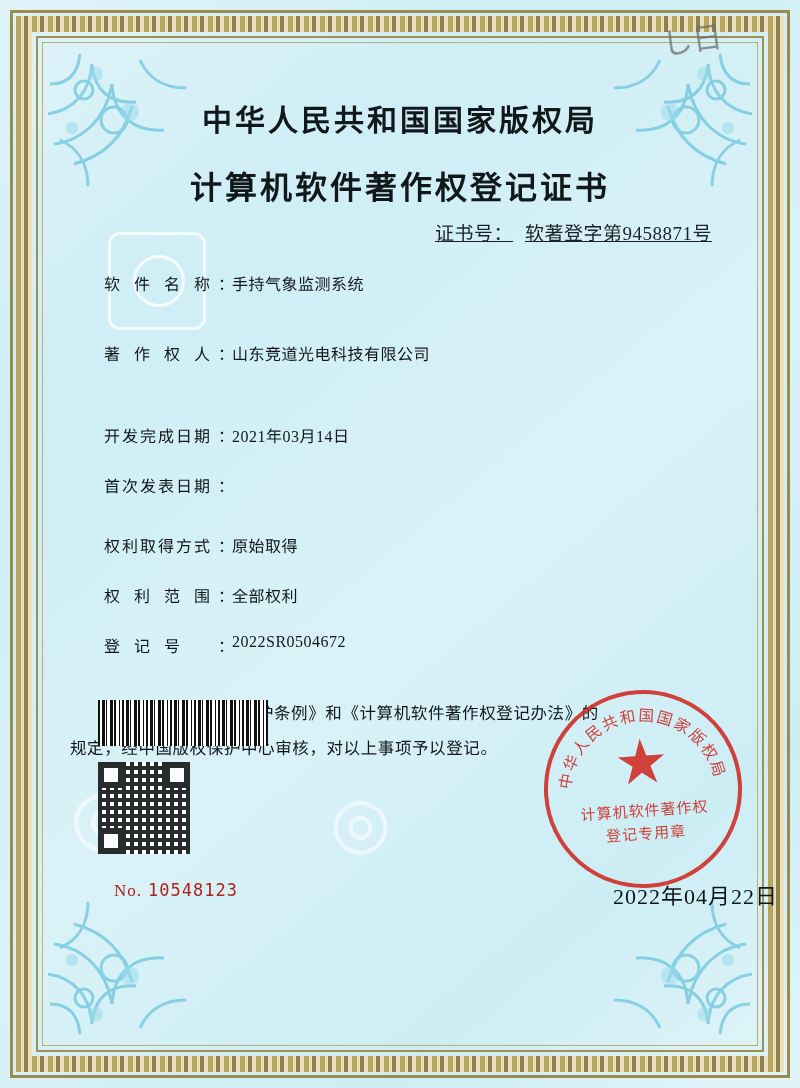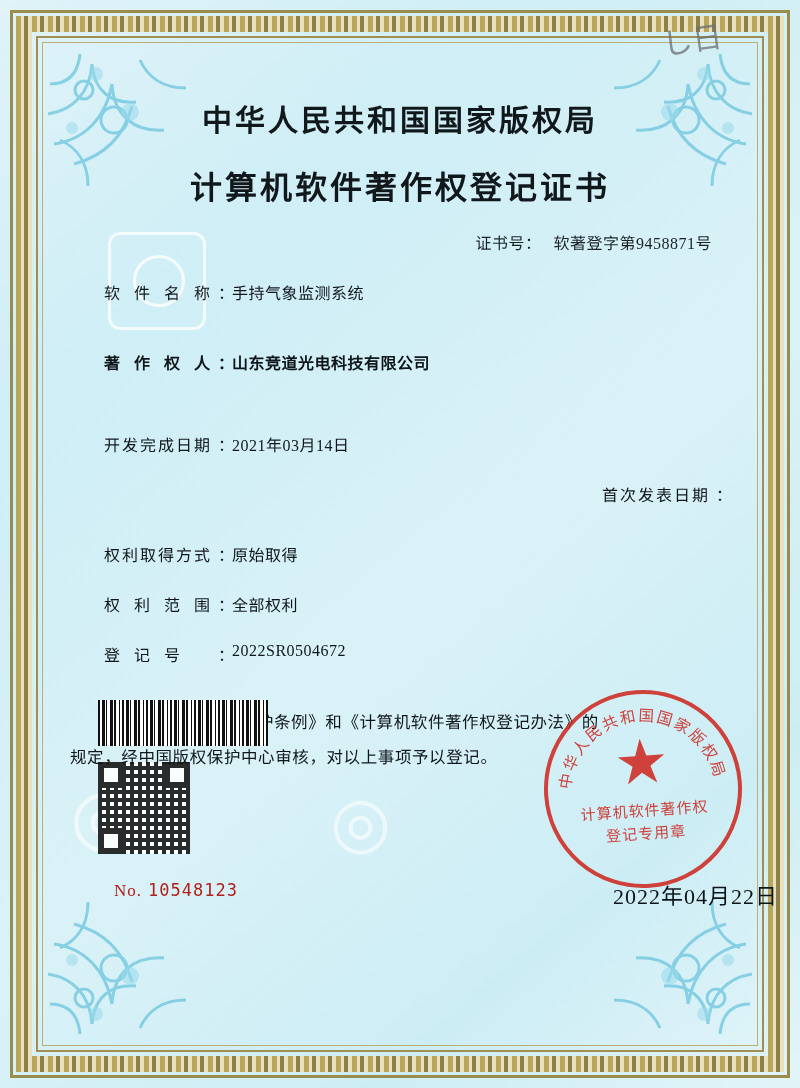--- a/index.html
+++ b/index.html
@@ -103,36 +103,36 @@
     text-align: center;
     font-size: 32px;
     letter-spacing: 3px;
     color: #11181c;
     font-weight: bold;
     margin-top: 22px;
     font-family: "DejaVu Serif", "Liberation Serif", serif;
   }
 
   .cert-no {
-    margin-top: 22px;
+    margin-top: 10px;
     text-align: right;
     padding-right: 18px;
-    font-size: 16px;
+    font-size: 19px;
     color: #1a2226;
     letter-spacing: .5px;
+    text-decoration: underline;
   }
   .cert-no .lab { margin-right: 12px; }
 
   .field {
     display: flex;
     align-items: flex-start;
     margin-top: 18px;
     font-size: 16px;
     color: #10171b;
-    justify-content: flex-end;
   }
   .field .label {
     width: 148px;
     flex: 0 0 148px;
     letter-spacing: 5px;
     padding-left: 34px;
     box-sizing: border-box;
   }
   .field .colon {
     width: 14px;
@@ -142,21 +142,21 @@
   .field .value {
     flex: 1 1 auto;
     letter-spacing: .5px;
   }
   .field .value .line2 {
     margin-top: 6px;
     font-family: "DejaVu Sans Mono", "Liberation Mono", monospace;
     font-size: 15px;
   }
 
-  .gap-lg { margin-top: 46px; font-weight: bold; }
+  .gap-lg { margin-top: 46px; }
   .gap-xl { margin-top: 58px; }
 
   .field.tight .label { letter-spacing: 2px; }
 
   .paragraph {
     margin-top: 40px;
     font-size: 16.5px;
     line-height: 2.1;
     color: #10171b;
     text-indent: 33px;

